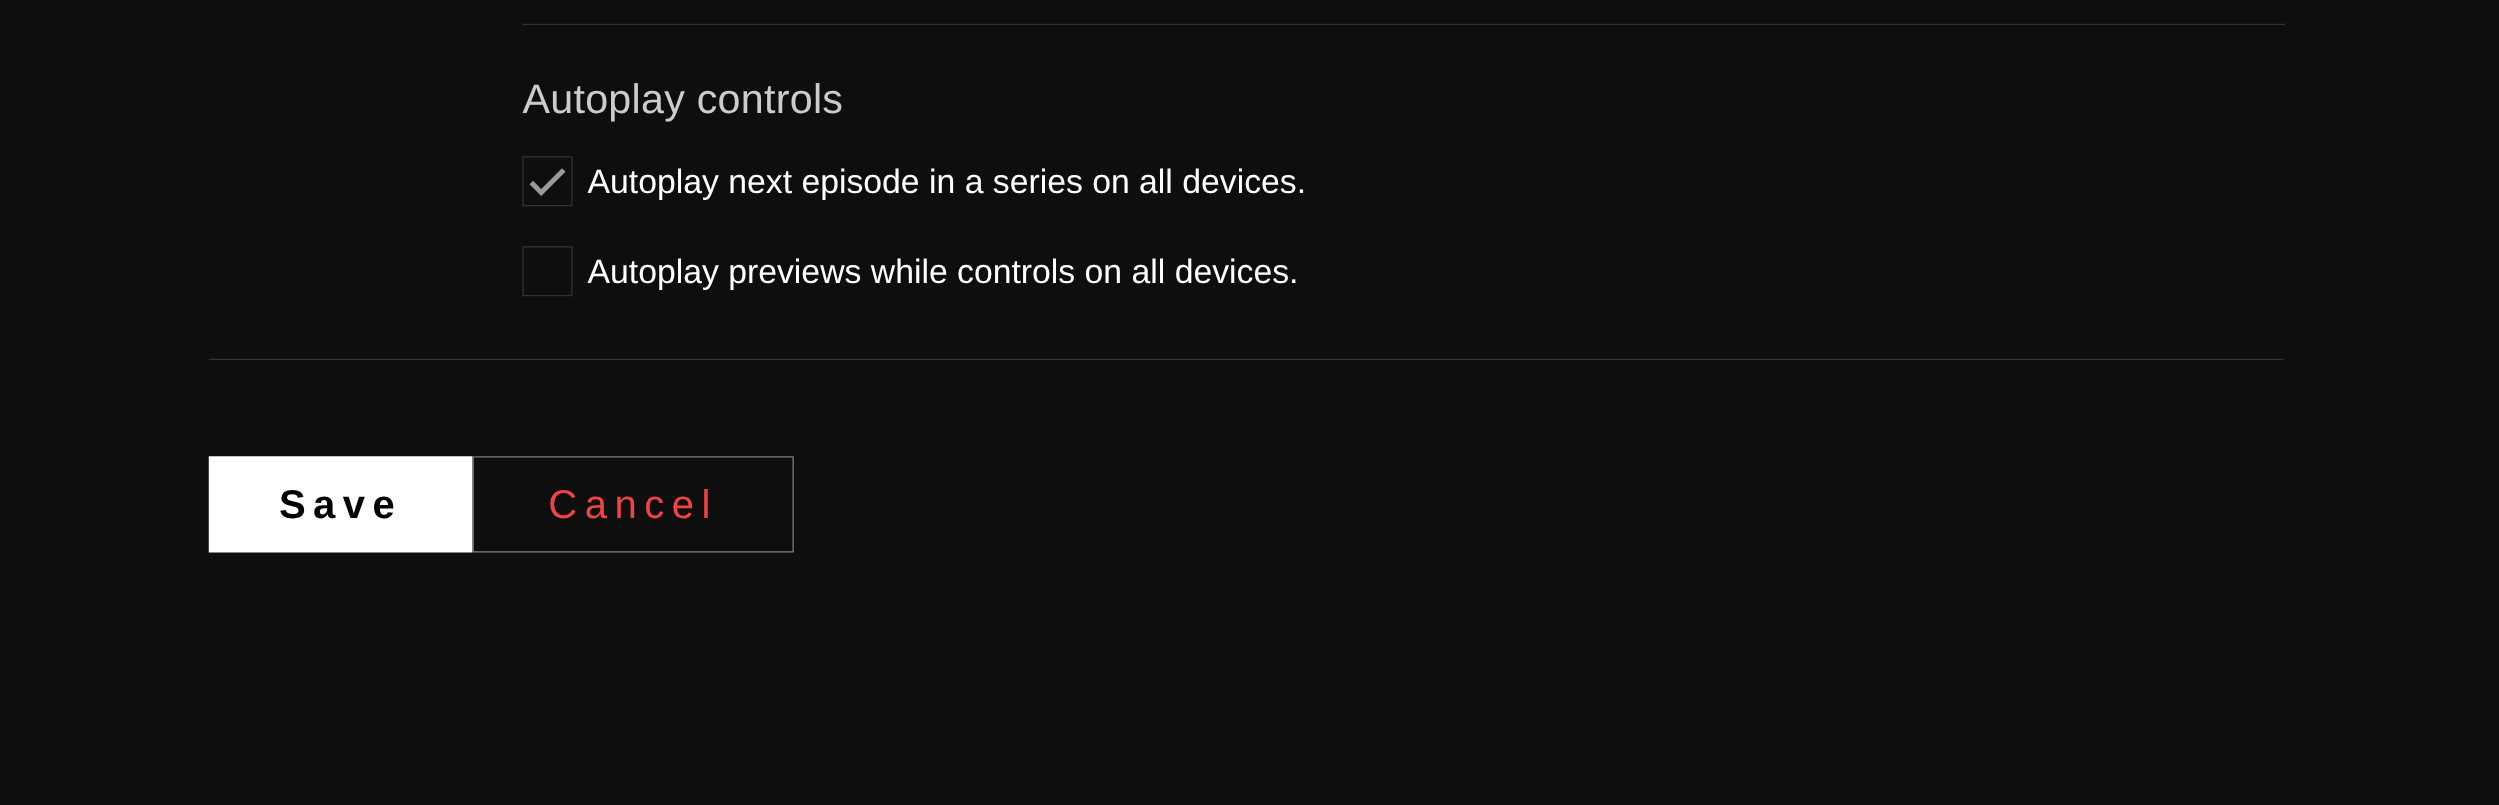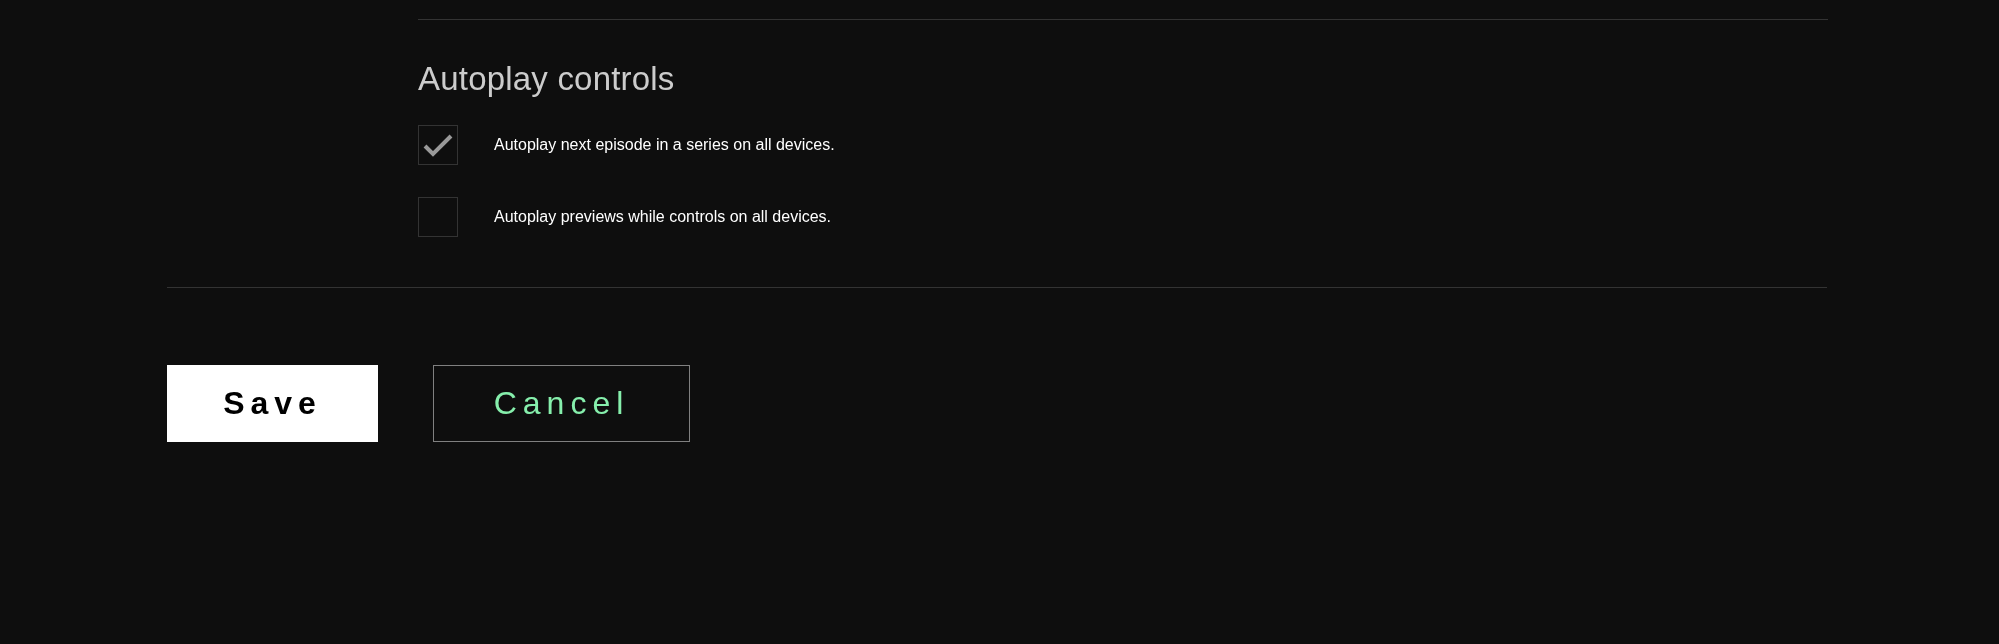--- a/index.html
+++ b/index.html
@@ -53,38 +53,37 @@
       justify-content: center;
       flex-shrink: 0;
       cursor: pointer;
     }
     .checkmark-svg {
       width: 30px;
       height: 24px;
     }
     .checkbox-label {
       color: #ffffff;
-      font-size: 16px;
-      margin-left: 36px;
+      font-size: 27px;
+      margin-left: 12px;
       font-weight: 400;
     }
     .bottom-divider {
       position: absolute;
       left: 167px;
       top: 287px;
       width: 1660px;
       border: none;
       border-top: 1px solid #333333;
     }
     .button-row {
       position: absolute;
       left: 167px;
       top: 365px;
       display: flex;
-      gap: 55px;
     }
     .btn {
       height: 77px;
       font-size: 32px;
       letter-spacing: 6px;
       font-weight: 400;
       display: flex;
       align-items: center;
       justify-content: center;
       cursor: pointer;
@@ -93,21 +92,21 @@
     }
     .btn-save {
       width: 211px;
       background-color: #ffffff;
       color: #000000;
       font-weight: 600;
     }
     .btn-cancel {
       width: 257px;
       background-color: transparent;
-      color: #86efac;
+      color: #ef4444;
       border: 1px solid #808080;
     }
   </style>
 </head>
 <body>
 
 <div class="content-area">
   <hr class="top-divider">
 
   <h2 class="section-heading">Autoplay controls</h2>

